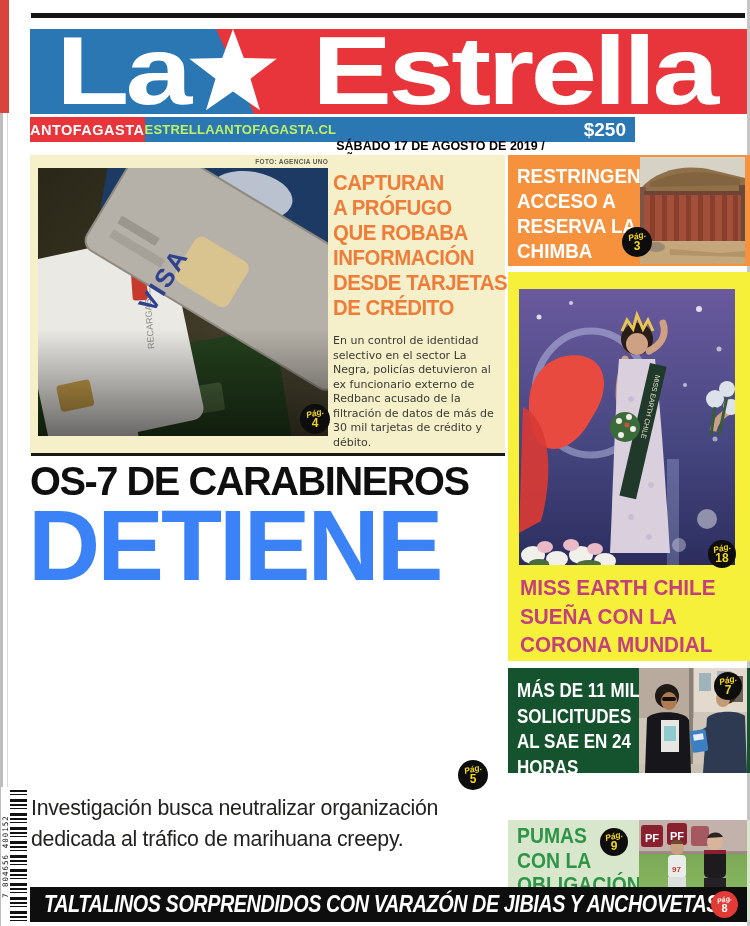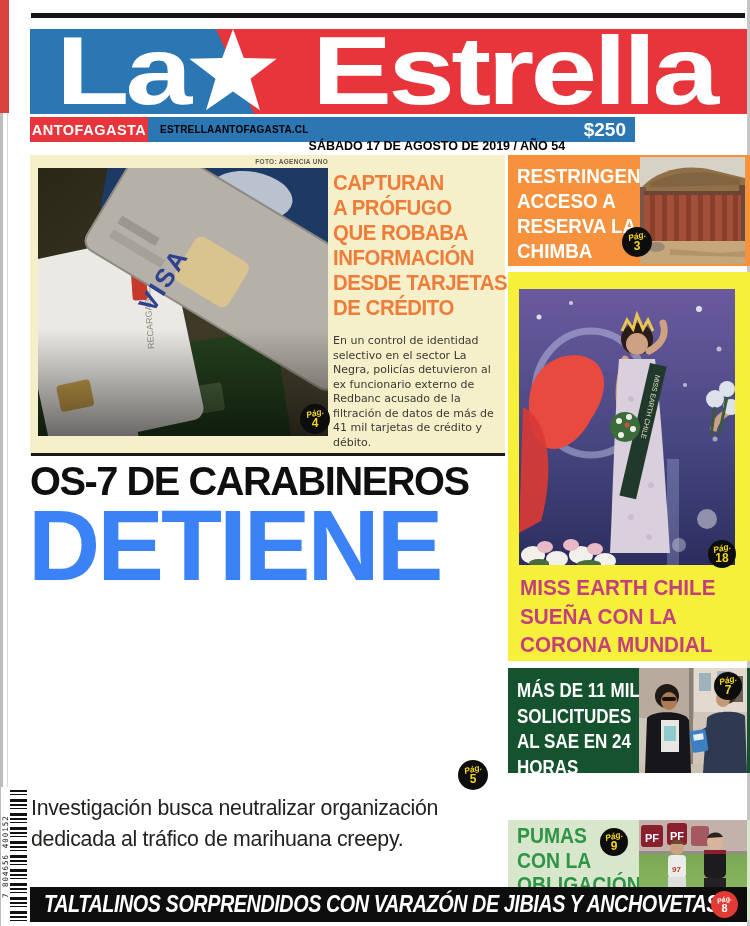--- a/index.html
+++ b/index.html
@@ -19,21 +19,21 @@
   .masthead{left:30px;top:29px;width:582px;height:85px;}
   .mast-word{position:absolute;top:-4px;color:#ffffff;font-weight:bold;font-size:96px;
              line-height:92px;letter-spacing:-3px;transform:scaleX(1.25);transform-origin:left top;}
   .mast-la{left:26px;}
   .mast-estrella{left:282px;}
 
   
   .infobar{left:30px;top:117px;width:605px;height:25px;background:#2a77b4;display:flex;align-items:center;}
   .edition-box{width:148px;height:25px;background:#e8353b;display:flex;align-items:center;justify-content:center;
                color:#fff;font-weight:bold;font-size:14.5px;letter-spacing:.5px;}
-  .website{margin-left:12px;color:#000000;font-weight:bold;font-size:10px;letter-spacing:.2px;}
+  .website{margin-left:0;color:#bef264;font-weight:bold;font-size:13px;letter-spacing:.2px;}
   .ib-spacer{flex:1;}
   .date{color:#000000;font-weight:bold;font-size:12.5px;margin-top:47px;}
   .price{color:#fff;font-weight:bold;font-size:19px;margin:0 9px 0 18px;}
 
   
   .pag{position:absolute;width:30px;height:30px;border-radius:50%;background:#0d0d0d;color:#f2d51e;
        display:flex;flex-direction:column;align-items:center;justify-content:center;line-height:1;z-index:5;}
   .pag .w{font-size:8.5px;font-style:italic;font-weight:bold;transform:rotate(-14deg);}
   .pag .n{font-size:12px;font-weight:800;}
   .pag.sm{width:28px;height:28px;}
@@ -171,21 +171,21 @@
       <span class="w">Pág.</span>
       <span class="n">4</span>
     </div>
     <div class="lead-text">
       <div class="lead-hl">CAPTURAN</div>
       <div class="lead-hl">A PRÓFUGO</div>
       <div class="lead-hl">QUE ROBABA</div>
       <div class="lead-hl">INFORMACIÓN</div>
       <div class="lead-hl">DESDE TARJETAS</div>
       <div class="lead-hl">DE CRÉDITO</div>
-      <div class="lead-body">En un control de identidad selectivo en el sector La Negra, policías detuvieron al ex funcionario externo de Redbanc acusado de la filtración de datos de más de 41 mil tarjetas de crédito y débito.</div>
+      <div class="lead-body">En un control de identidad selectivo en el sector La Negra, policías detuvieron al ex funcionario externo de Redbanc acusado de la filtración de datos de más de 30 mil tarjetas de crédito y débito.</div>
     </div>
   </div>
 
   <div class="card chimba">
     <div class="lines">
       <div>RESTRINGEN</div>
       <div>ACCESO A</div>
       <div>RESERVA LA</div>
       <div>CHIMBA</div>
     </div>

